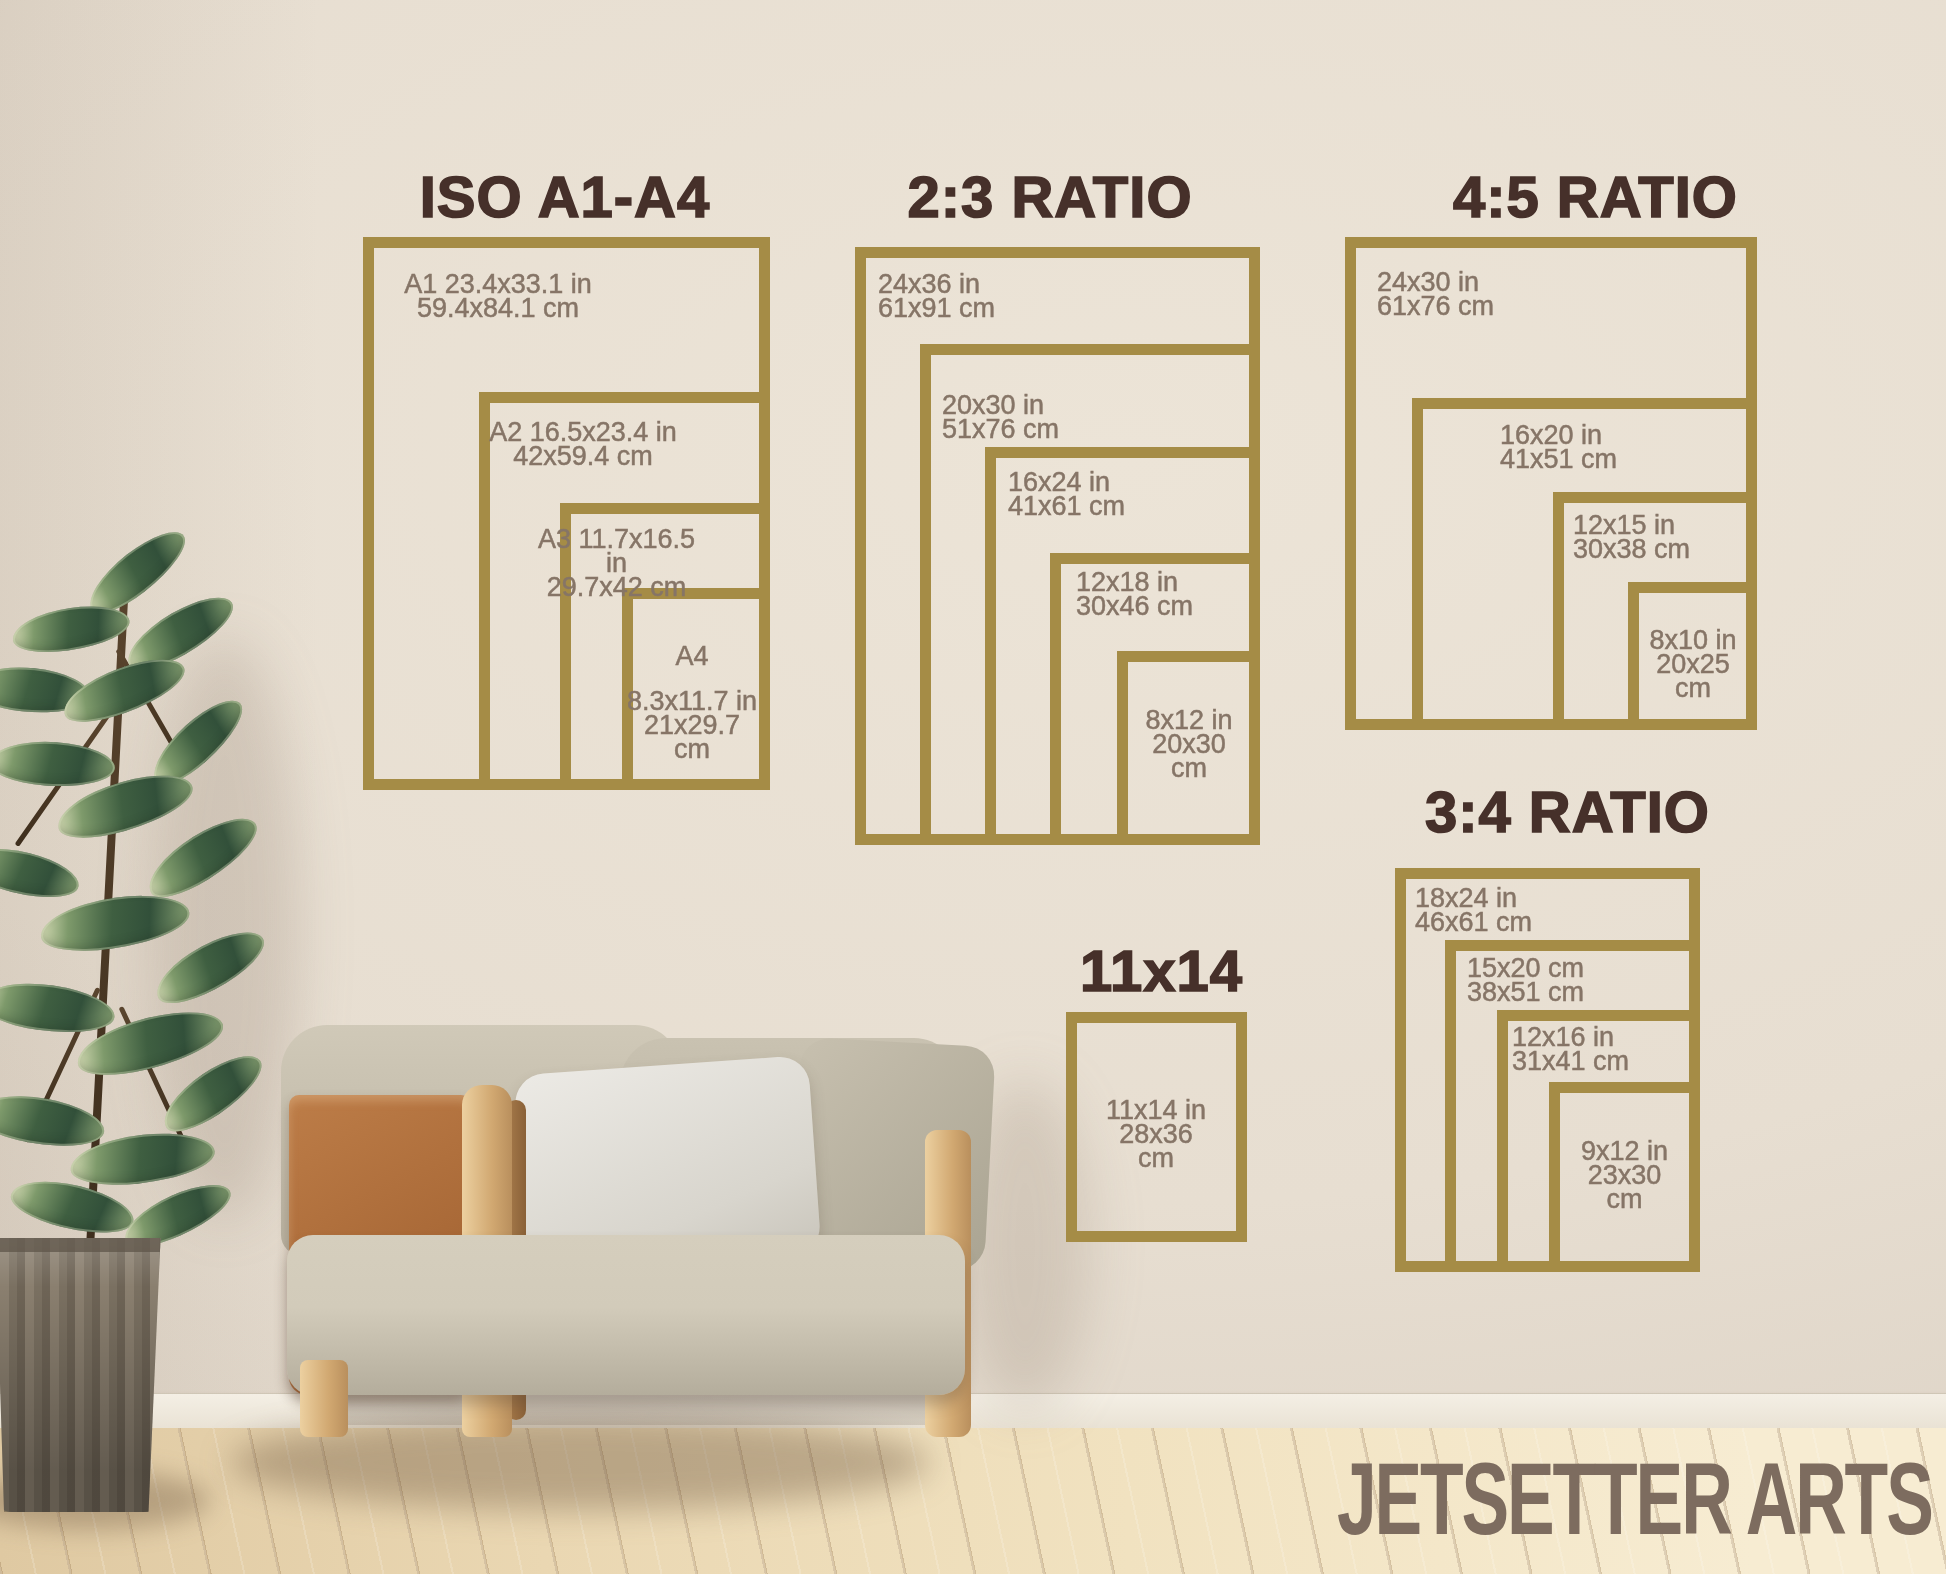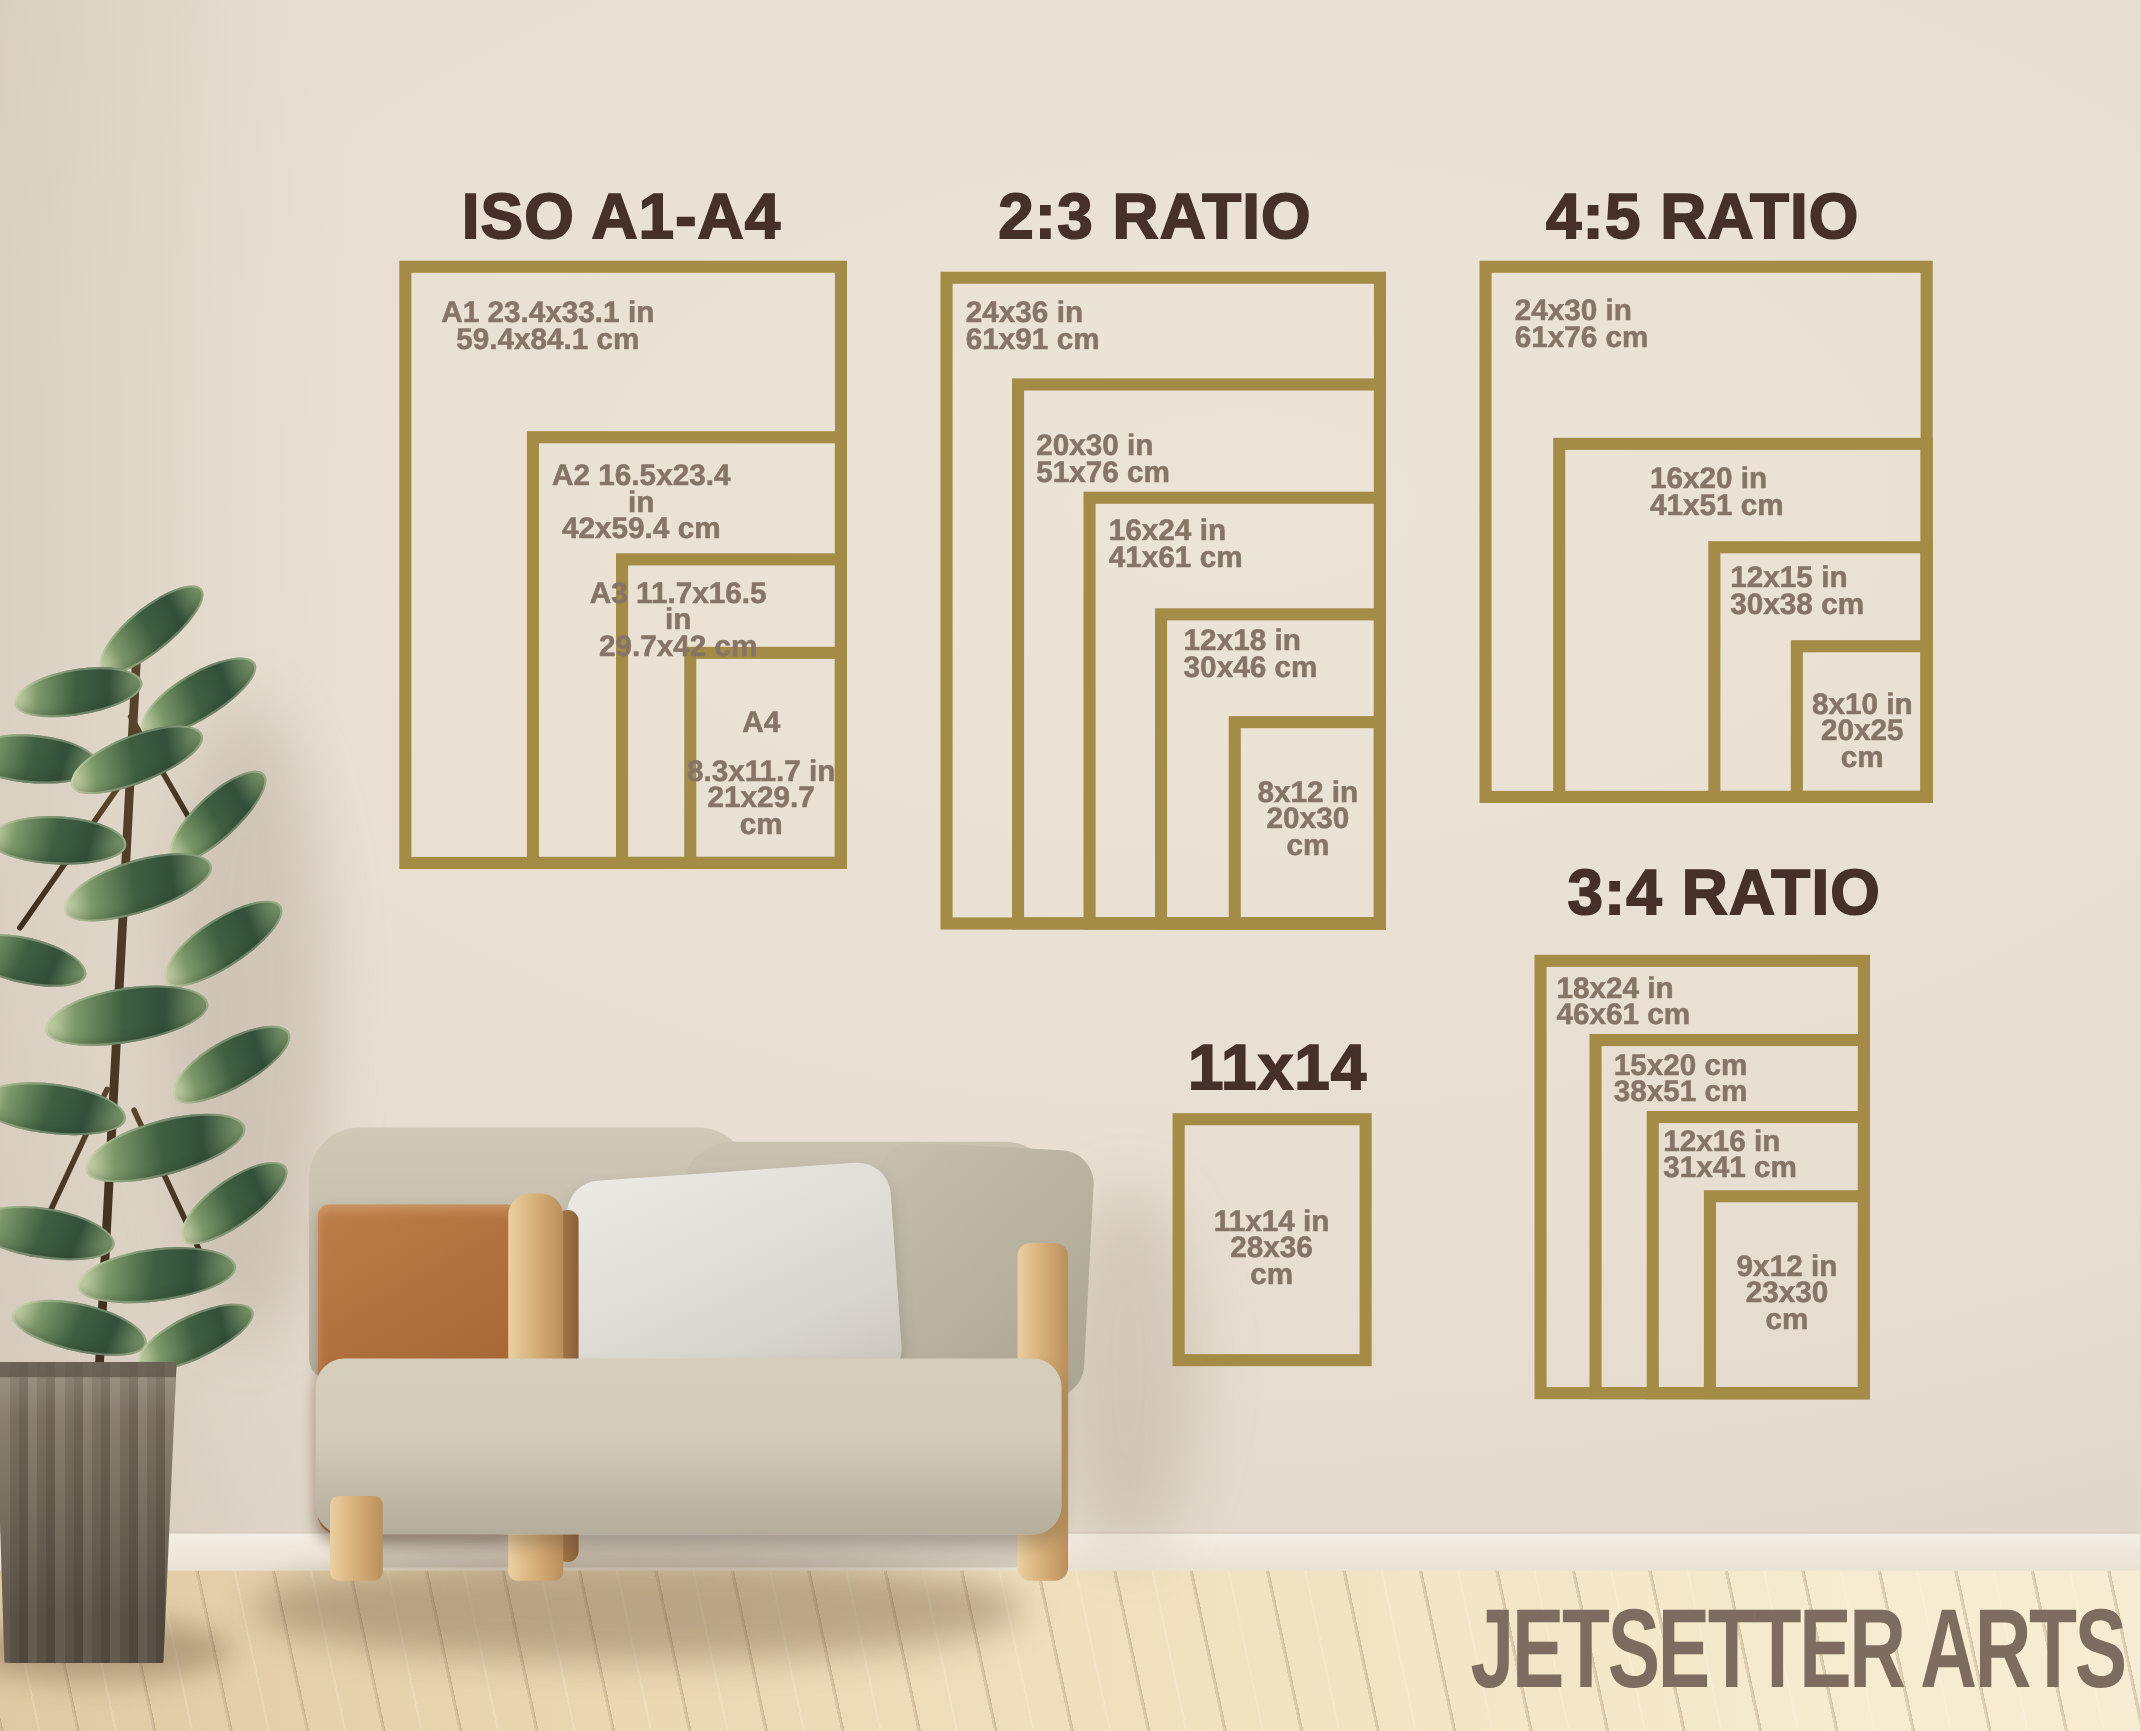--- a/index.html
+++ b/index.html
@@ -22,21 +22,21 @@
   .floor .grain{position:absolute;inset:0;
         background:repeating-linear-gradient(78deg, rgba(255,255,255,.28) 0 2px, rgba(255,255,255,0) 2px 34px);opacity:.6;}
 
   .soft{position:absolute;border-radius:50%;filter:blur(26px);}
 
   
   .gbox{position:absolute;border:11px solid var(--gold,#a58c46);box-sizing:border-box;}
   .sec-title{position:absolute;font-weight:700;font-size:58px;line-height:1;
         color:var(--title,#46302a);text-align:center;letter-spacing:1px;
         -webkit-text-stroke:1.6px var(--title,#46302a);}
-  .lbl{position:absolute;font-weight:700;font-size:27px;line-height:24px;
+  .lbl{position:absolute;font-weight:400;font-size:27px;line-height:24px;
         color:var(--label,#867567);-webkit-text-stroke:.5px var(--label,#867567);}
   .lbl span{display:block;}
   .lbl.center{text-align:center;}
   .lbl span.gap{margin-bottom:21px;}
 
   
   .tagline{position:absolute;left:336px;top:892px;width:540px;text-align:center;
         font-family:"Liberation Serif",serif;font-weight:700;font-size:64px;line-height:1;
         letter-spacing:-1px;color:var(--tagline,#776757);}
   .brand{position:absolute;right:14px;top:1448px;font-weight:700;font-size:102px;line-height:1;
@@ -174,21 +174,21 @@
       <span>30x46 cm</span>
     </div>
     <div class="lbl center" style="left:1125px;top:708px;width:128px;">
       <span>8x12 in</span>
       <span>20x30</span>
       <span>cm</span>
     </div>
   </div>
 
   <div>
-    <div class="sec-title" style="left:1358px;top:168px;width:380px;">4:5 RATIO</div>
+    <div class="sec-title" style="left:1358px;top:168px;width:380px;text-align:right;">4:5 RATIO</div>
     <div class="gbox" style="left:1345px;top:237px;width:412px;height:493px;"></div>
     <div class="gbox" style="left:1412px;top:398px;width:345px;height:332px;"></div>
     <div class="gbox" style="left:1553px;top:492px;width:204px;height:238px;"></div>
     <div class="gbox" style="left:1628px;top:582px;width:129px;height:148px;"></div>
     <div class="lbl" style="left:1377px;top:270px;">
       <span>24x30 in</span>
       <span>61x76 cm</span>
     </div>
     <div class="lbl" style="left:1500px;top:423px;">
       <span>16x20 in</span>

